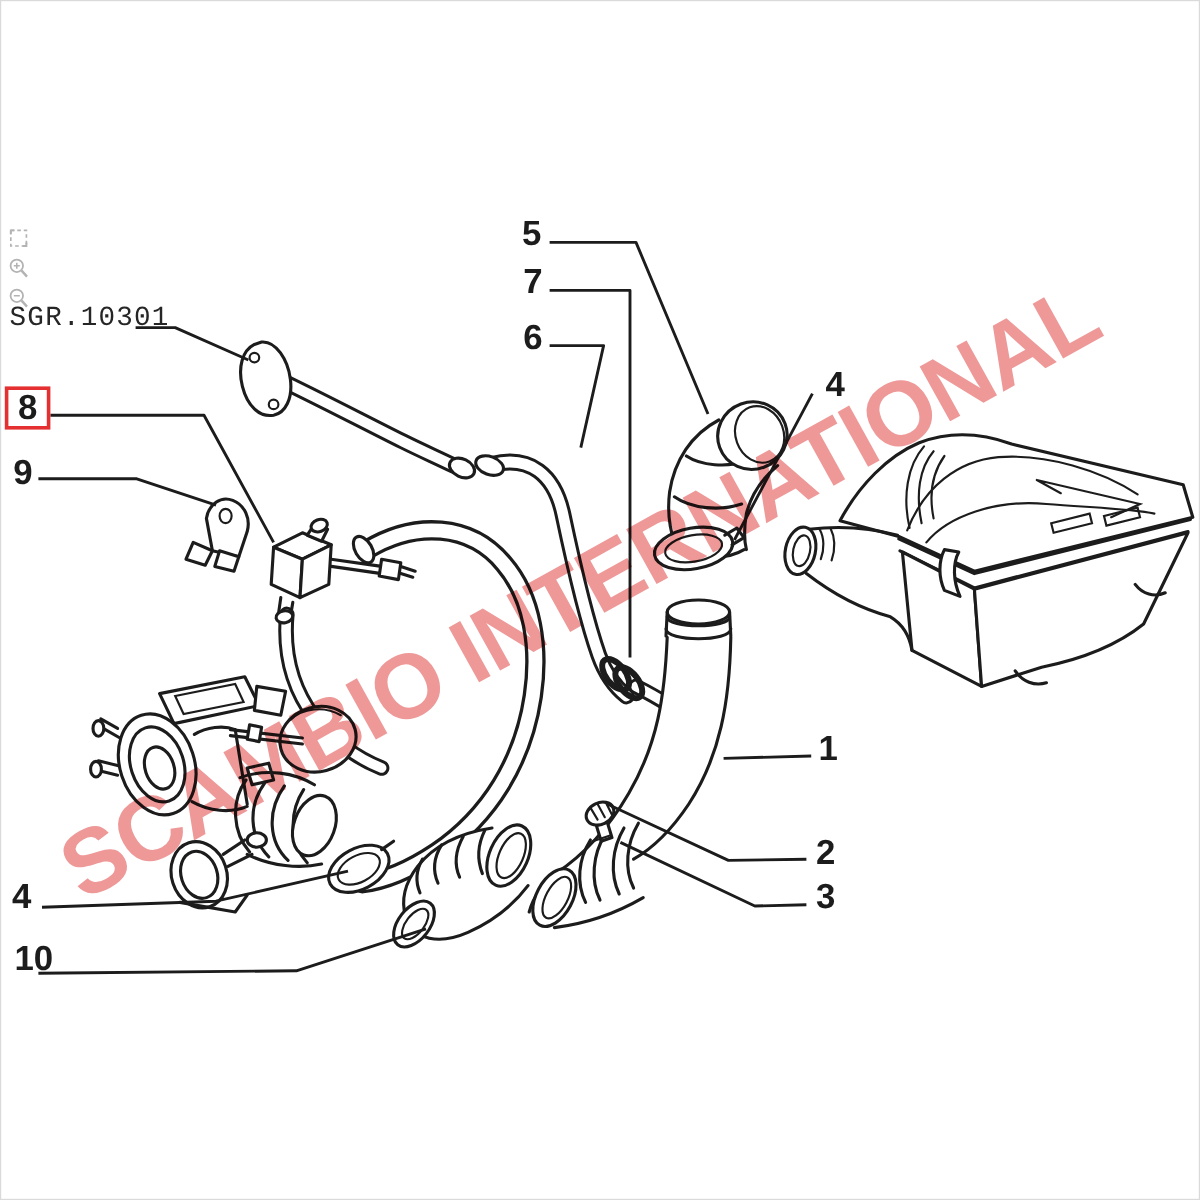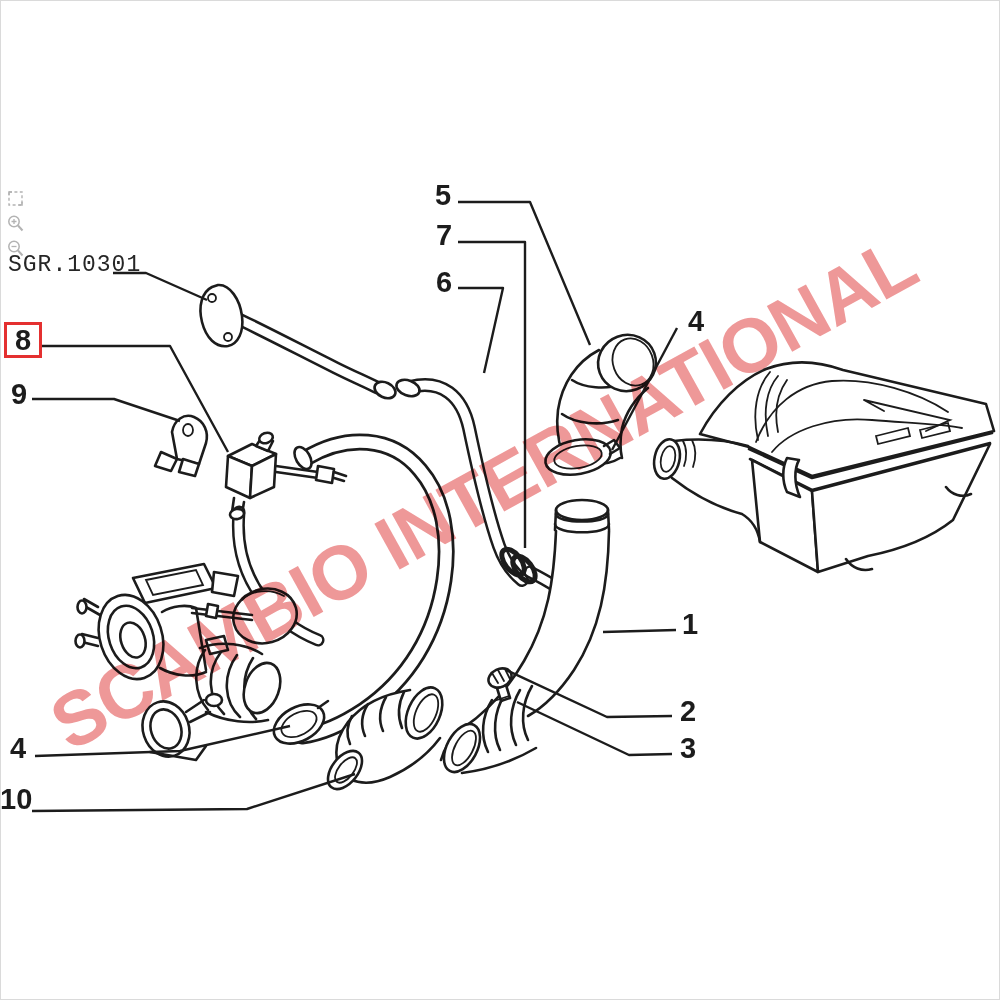--- a/index.html
+++ b/index.html
@@ -230,18 +230,18 @@
       <div class="callout" style="left: 435px; top: 181px;">5</div>
       <div class="callout" style="left: 436px; top: 221px;">7</div>
       <div class="callout" style="left: 436px; top: 268px;">6</div>
       <div class="callout" style="left: 688px; top: 307px;">4</div>
       <div class="callout selected" style="left: 4px; top: 322px;">8</div>
       <div class="callout" style="left: 11px; top: 380px;">9</div>
       <div class="callout" style="left: 682px; top: 610px;">1</div>
       <div class="callout" style="left: 680px; top: 697px;">2</div>
       <div class="callout" style="left: 680px; top: 734px;">3</div>
       <div class="callout" style="left: 10px; top: 734px;">4</div>
-      <div class="callout" style="left: 0px; top: 785px;">10</div>
+      <div class="callout" style="left: 12px; top: 785px;">10</div>
     </div>
 
   <div class="wm" style="color: rgb(234, 126, 126); opacity: 0.8; transform: translate(-50%, -50%) rotate(-29deg);">SCAMBIO INTERNATIONAL</div>
 
 </div>
 
 </body></html>

